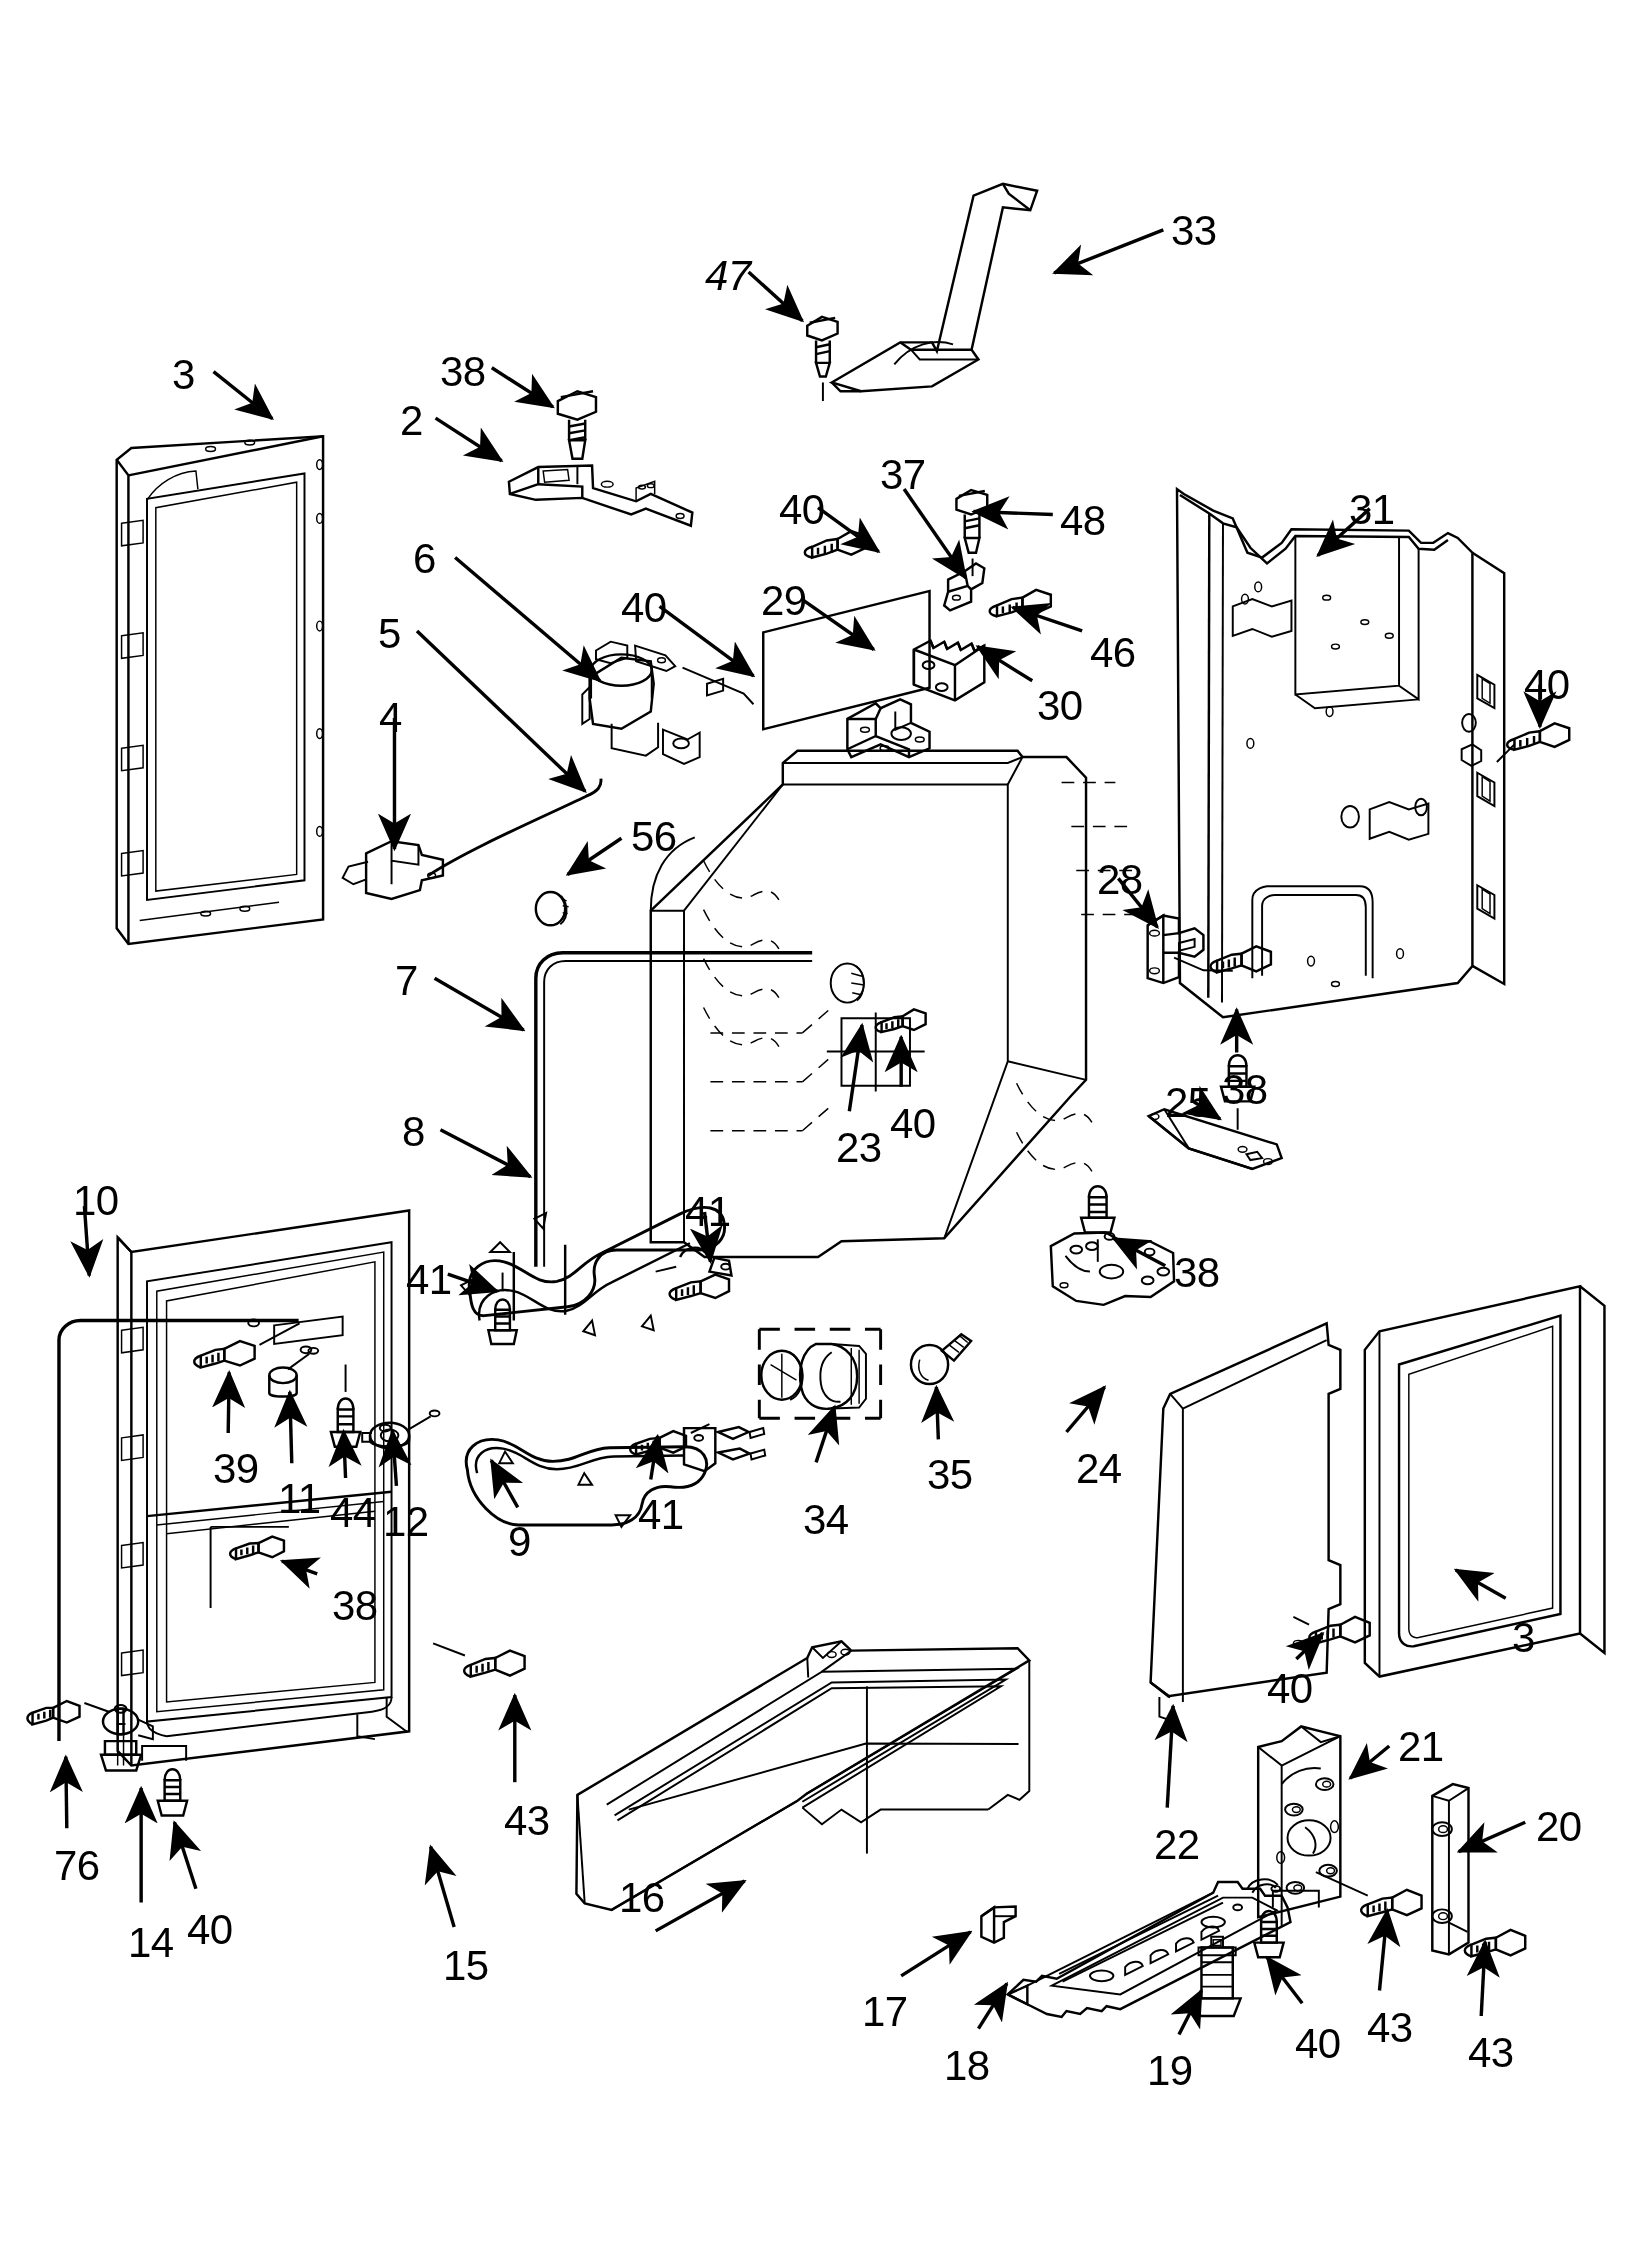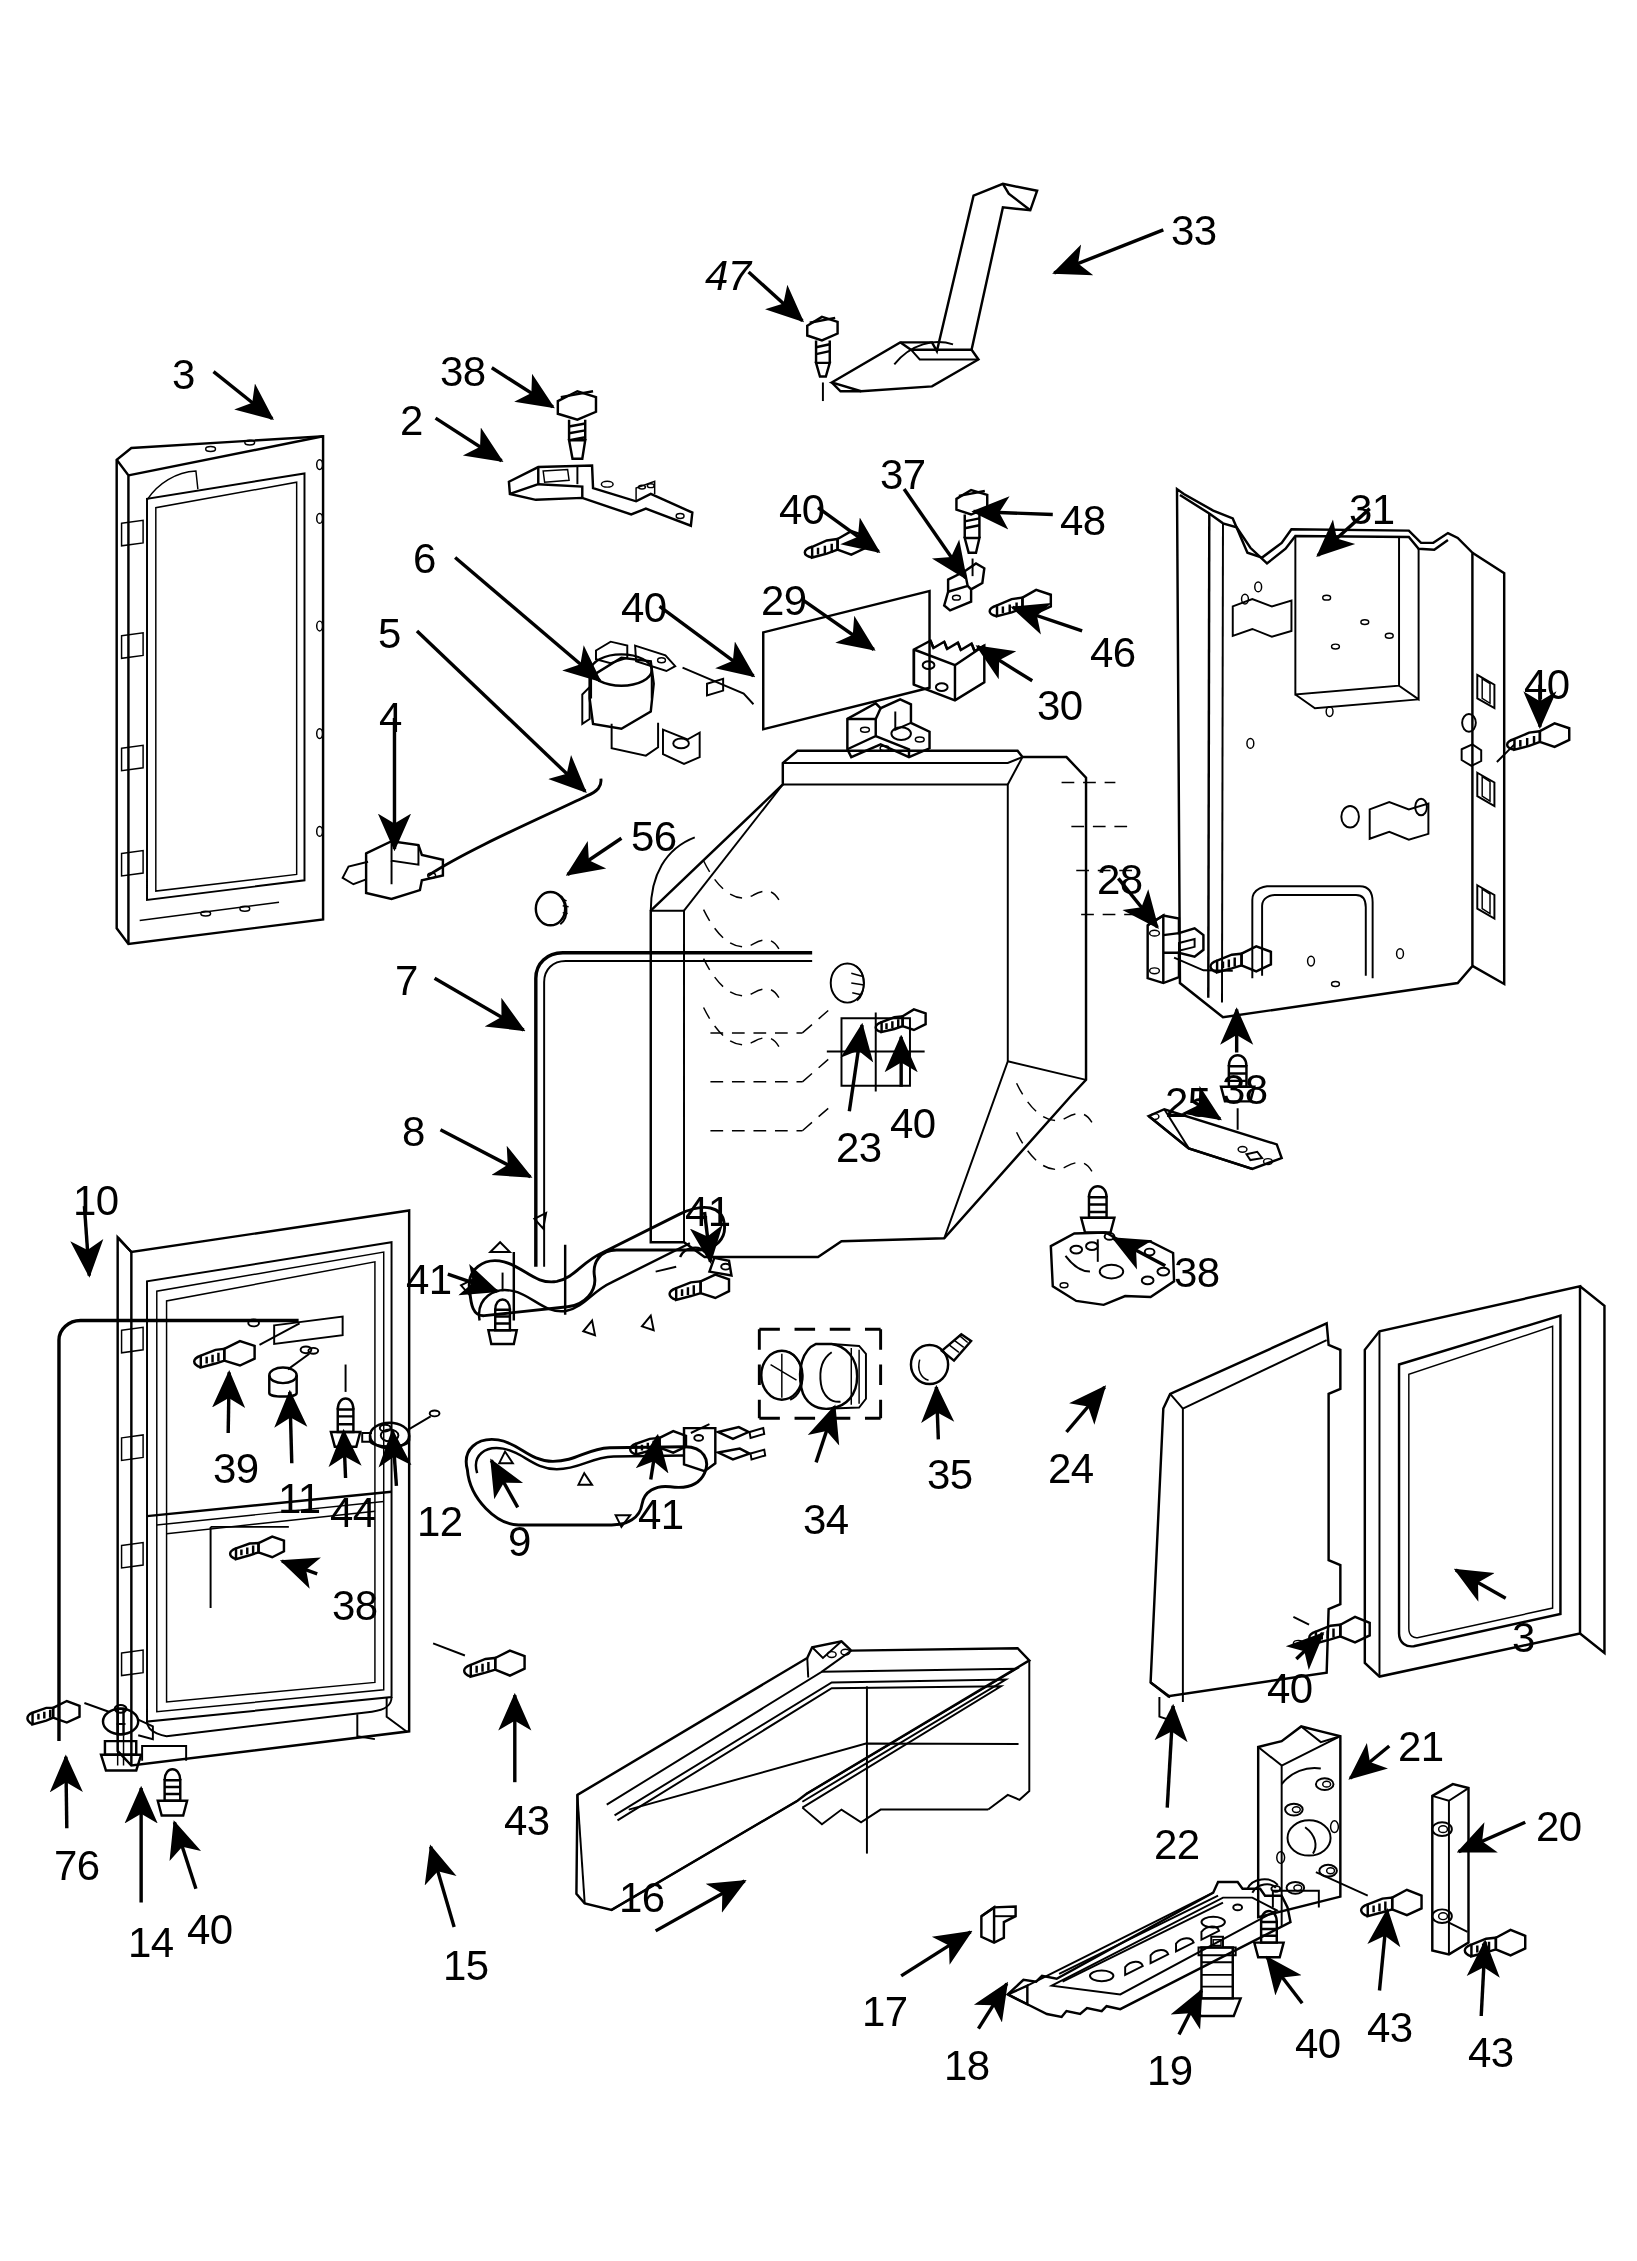--- a/index.html
+++ b/index.html
@@ -733,26 +733,26 @@
       <div class="callout" style="left: 1222px; top: 1069px;">38</div>
       <div class="callout" style="left: 1165px; top: 1082px;">25</div>
       <div class="callout" style="left: 402px; top: 1111px;">8</div>
       <div class="callout" style="left: 685px; top: 1191px;">41</div>
       <div class="callout" style="left: 406px; top: 1259px;">41</div>
       <div class="callout" style="left: 1174px; top: 1252px;">38</div>
       <div class="callout" style="left: 73px; top: 1180px;">10</div>
       <div class="callout" style="left: 213px; top: 1448px;">39</div>
       <div class="callout" style="left: 278px; top: 1478px;">11</div>
       <div class="callout" style="left: 330px; top: 1492px;">44</div>
-      <div class="callout" style="left: 383px; top: 1501px; padding-left: 34px;">12</div>
+      <div class="callout" style="left: 383px; top: 1501px;">12</div>
       <div class="callout" style="left: 508px; top: 1521px;">9</div>
       <div class="callout" style="left: 638px; top: 1494px;">41</div>
       <div class="callout" style="left: 803px; top: 1499px;">34</div>
       <div class="callout" style="left: 927px; top: 1454px;">35</div>
-      <div class="callout" style="left: 1048px; top: 1448px;">24</div>
+      <div class="callout" style="left: 1076px; top: 1448px;">24</div>
       <div class="callout" style="left: 332px; top: 1585px;">38</div>
       <div class="callout" style="left: 54px; top: 1845px;">76</div>
       <div class="callout" style="left: 128px; top: 1922px;">14</div>
       <div class="callout" style="left: 187px; top: 1909px;">40</div>
       <div class="callout" style="left: 443px; top: 1945px;">15</div>
       <div class="callout" style="left: 504px; top: 1800px;">43</div>
       <div class="callout" style="left: 619px; top: 1877px;">16</div>
       <div class="callout" style="left: 862px; top: 1991px;">17</div>
       <div class="callout" style="left: 944px; top: 2045px;">18</div>
       <div class="callout" style="left: 1147px; top: 2050px;">19</div>

